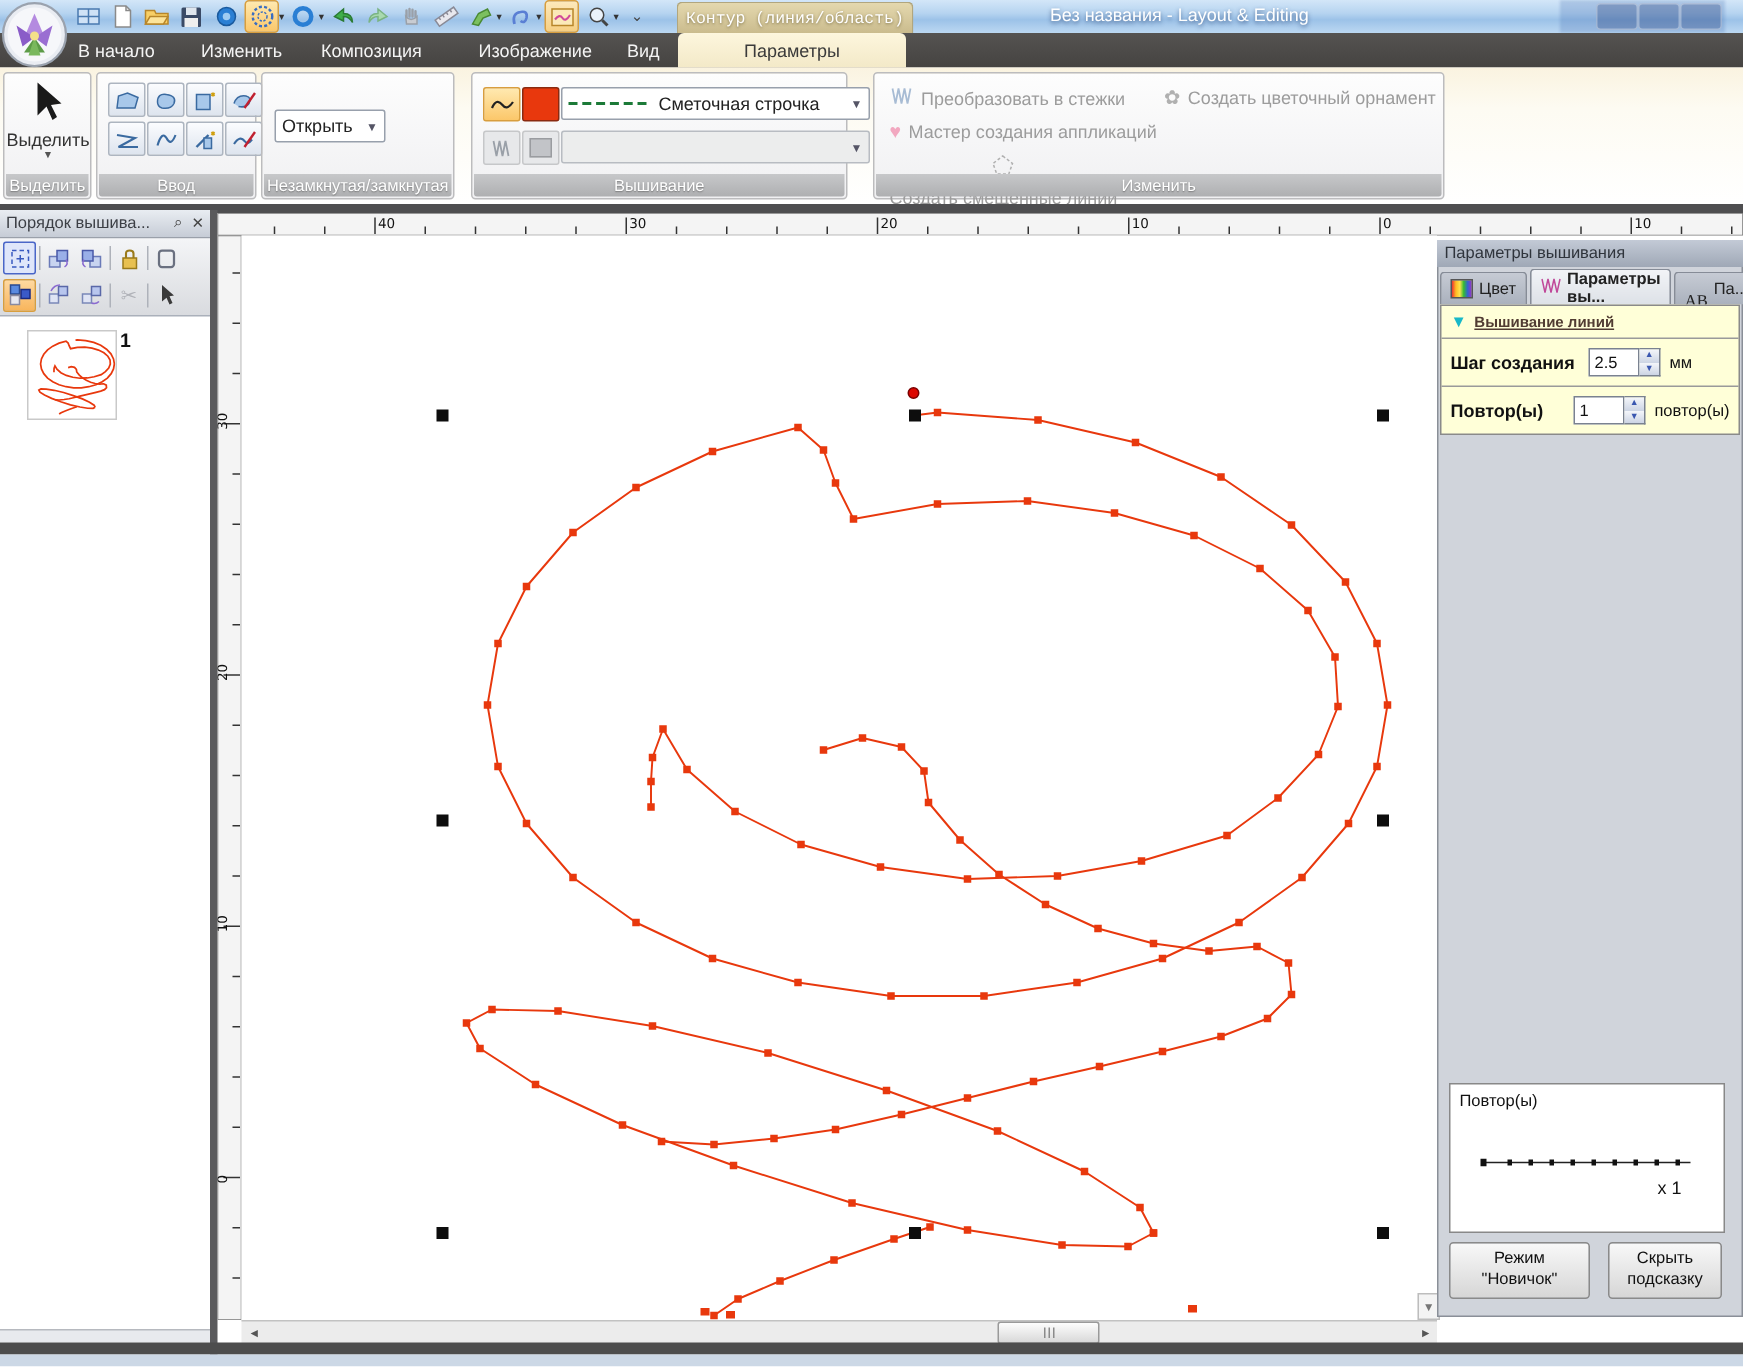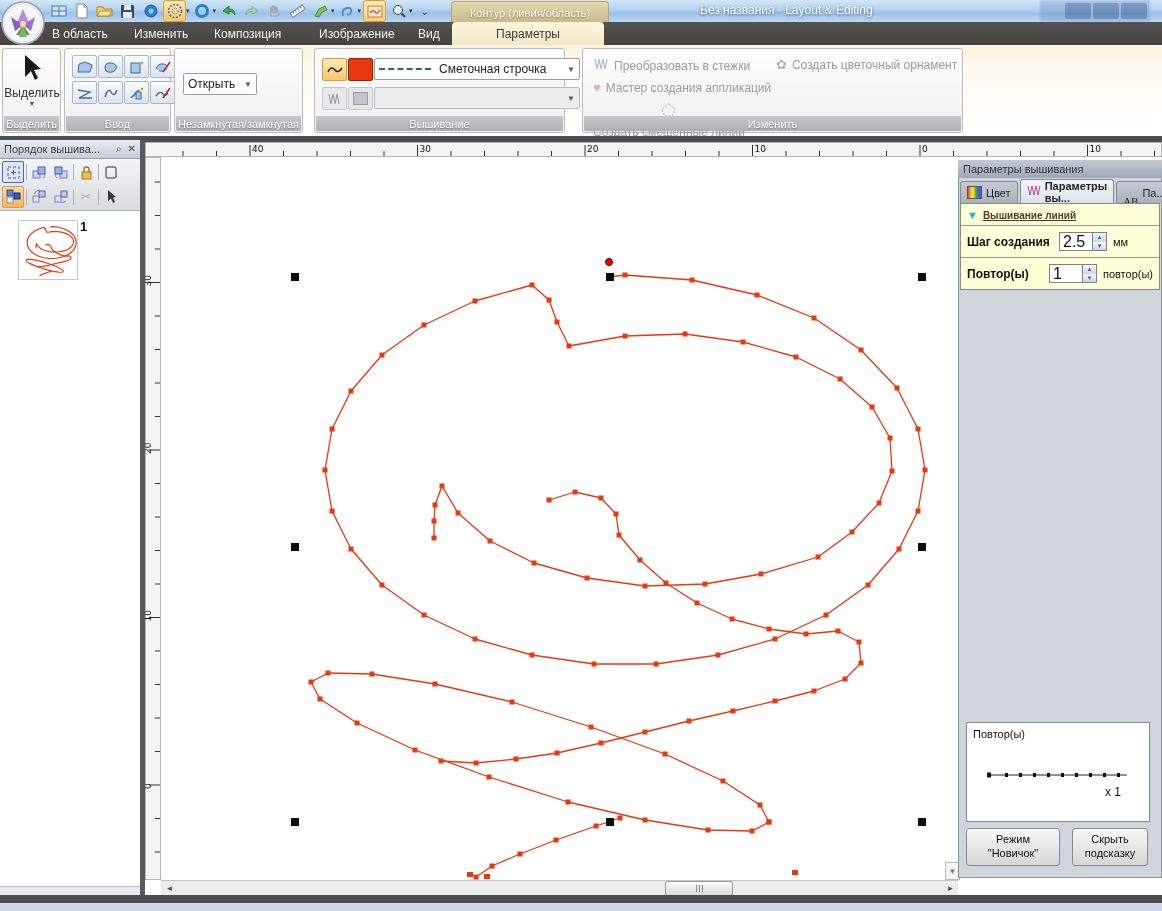--- a/index.html
+++ b/index.html
@@ -5,21 +5,21 @@
   html,body{margin:0;padding:0;}
   body{width:1162px;height:911px;position:relative;overflow:hidden;
        font-family:"Liberation Sans",sans-serif;background:#fff;}
   .abs{position:absolute;}
   
   .titlebar{left:0;top:0;width:1162px;height:22px;
     background:linear-gradient(180deg,#d3e6f8 0%,#b6d4f0 40%,#9cc2e8 60%,#bcd8f2 100%);}
   .titlebar .deco{position:absolute;top:0;height:22px;background:rgba(70,110,180,.25);filter:blur(1px);}
   .doc-tab{left:451px;top:1px;width:156px;height:21px;background:linear-gradient(180deg,#e4d8ae,#c9ba8c);
     border-radius:4px 4px 0 0;border:1px solid #b1a67e;border-bottom:none;color:#fff;
-    font-size:11px;display:flex;align-items:center;justify-content:center;text-shadow:0 1px 2px rgba(90,80,40,.7);}
+    font-size:11px;display:flex;align-items:center;justify-content:center;text-shadow:0 1px 2px rgba(90,80,40,.7);font-family:Liberation Mono, monospace;}
   .win-title{left:700px;top:3px;width:300px;color:#fff;font-size:12px;
     text-shadow:0 1px 3px rgba(40,70,120,.8);}
   .winbtn{top:2px;width:26px;height:16px;border-radius:3px;background:rgba(25,50,110,.28);
     border:1px solid rgba(255,255,255,.35);}
   
   .qat{left:48px;top:1px;height:20px;display:flex;align-items:center;gap:2px;}
   .qi{width:21px;height:20px;display:flex;align-items:center;justify-content:center;border-radius:3px;}
   .qi.hl{background:linear-gradient(180deg,#ffe9b0,#fbc76a);border:1px solid #d89e3e;}
   .qi.hl2{background:linear-gradient(180deg,#fde9bc,#f6cf82);border:1px solid #d89e3e;}
   .dda{font-size:7px;color:#333;margin-left:-2px;}
@@ -97,21 +97,21 @@
   .spool{width:13px;height:11px;border:1px solid #555;
     background:linear-gradient(90deg,#e33,#fb2,#ffe34d,#3b3,#36c,#93c);}
   .abicon{font-weight:normal;font-size:11px;font-family:"Liberation Serif",serif;margin-top:16px;}
   .ysection{left:960px;top:203px;width:200px;background:#ffffd8;border:1px solid #8a8a8a;box-sizing:border-box;}
   .ysec-head{display:flex;align-items:center;gap:5px;padding:5px 6px 4px 6px;}
   .ysec-head .tri{color:#18b8c8;font-size:11px;}
   .ysec-head .txt{font-size:10px;font-weight:bold;color:#513c32;text-decoration:underline;}
   .yrow{display:flex;align-items:center;border-top:1px solid #9a9a9a;padding:6px 6px;gap:6px;}
   .yrow .lbl{font-size:12px;font-weight:bold;color:#111;width:86px;}
   .spin{display:flex;align-items:stretch;height:19px;}
-  .spin .val{width:34px;background:#fff;border:1px solid #7a8290;font-size:16px;color:#111;
+  .spin .val{width:34px;background:#fff;border:1px solid #7a8290;font-size:11px;color:#111;
     display:flex;align-items:center;padding:0 3px;box-sizing:border-box;}
   .spin .btns{display:flex;flex-direction:column;width:13px;border:1px solid #7a8290;border-left:none;}
   .spin .btns div{flex:1;background:linear-gradient(180deg,#f4f6fa,#ccd4e4);color:#3a57b0;font-size:6px;
     display:flex;align-items:center;justify-content:center;}
   .yunit{font-size:11px;color:#111;white-space:nowrap;}
   .helpbox{left:966px;top:722px;width:184px;height:100px;background:#fff;border:1px solid #888;box-sizing:border-box;}
   .helpbox .hlabel{position:absolute;left:6px;top:5px;font-size:11px;color:#111;}
   .helpbox .hnote{position:absolute;right:28px;top:62px;font-size:12px;color:#111;}
   .rbtn{top:828px;height:38px;background:linear-gradient(180deg,#f8f8f8,#d6d6d6);
     border:1px solid #8a8a8a;border-radius:3px;font-size:11px;color:#111;text-align:center;
@@ -237,21 +237,21 @@
       </svg>
     </span>
   <span class="dda">▾</span>
   <span class="qat-overflow">⌄</span>
 </div>
 
 <div class="abs doc-tab">Контур (линия/область)</div>
 <div class="abs win-title">Без названия - Layout &amp; Editing</div>
 
 <div class="abs menubar"></div>
-<div class="abs menu-item" style="left:38px;">В область</div>
+<div class="abs menu-item" style="left:38px;">В начало</div>
 <div class="abs menu-item" style="left:120px;">Изменить</div>
 <div class="abs menu-item" style="left:200px;">Композиция</div>
 <div class="abs menu-item" style="left:305px;">Изображение</div>
 <div class="abs menu-item" style="left:404px;">Вид</div>
 <div class="abs tab-active">Параметры</div>
 
 <div class="abs ribbon"></div>
 
 <div class="group" style="left:2px;width:59px;">
   <div class="bigbtn abs" style="left:6px;top:4px;width:46px;">

